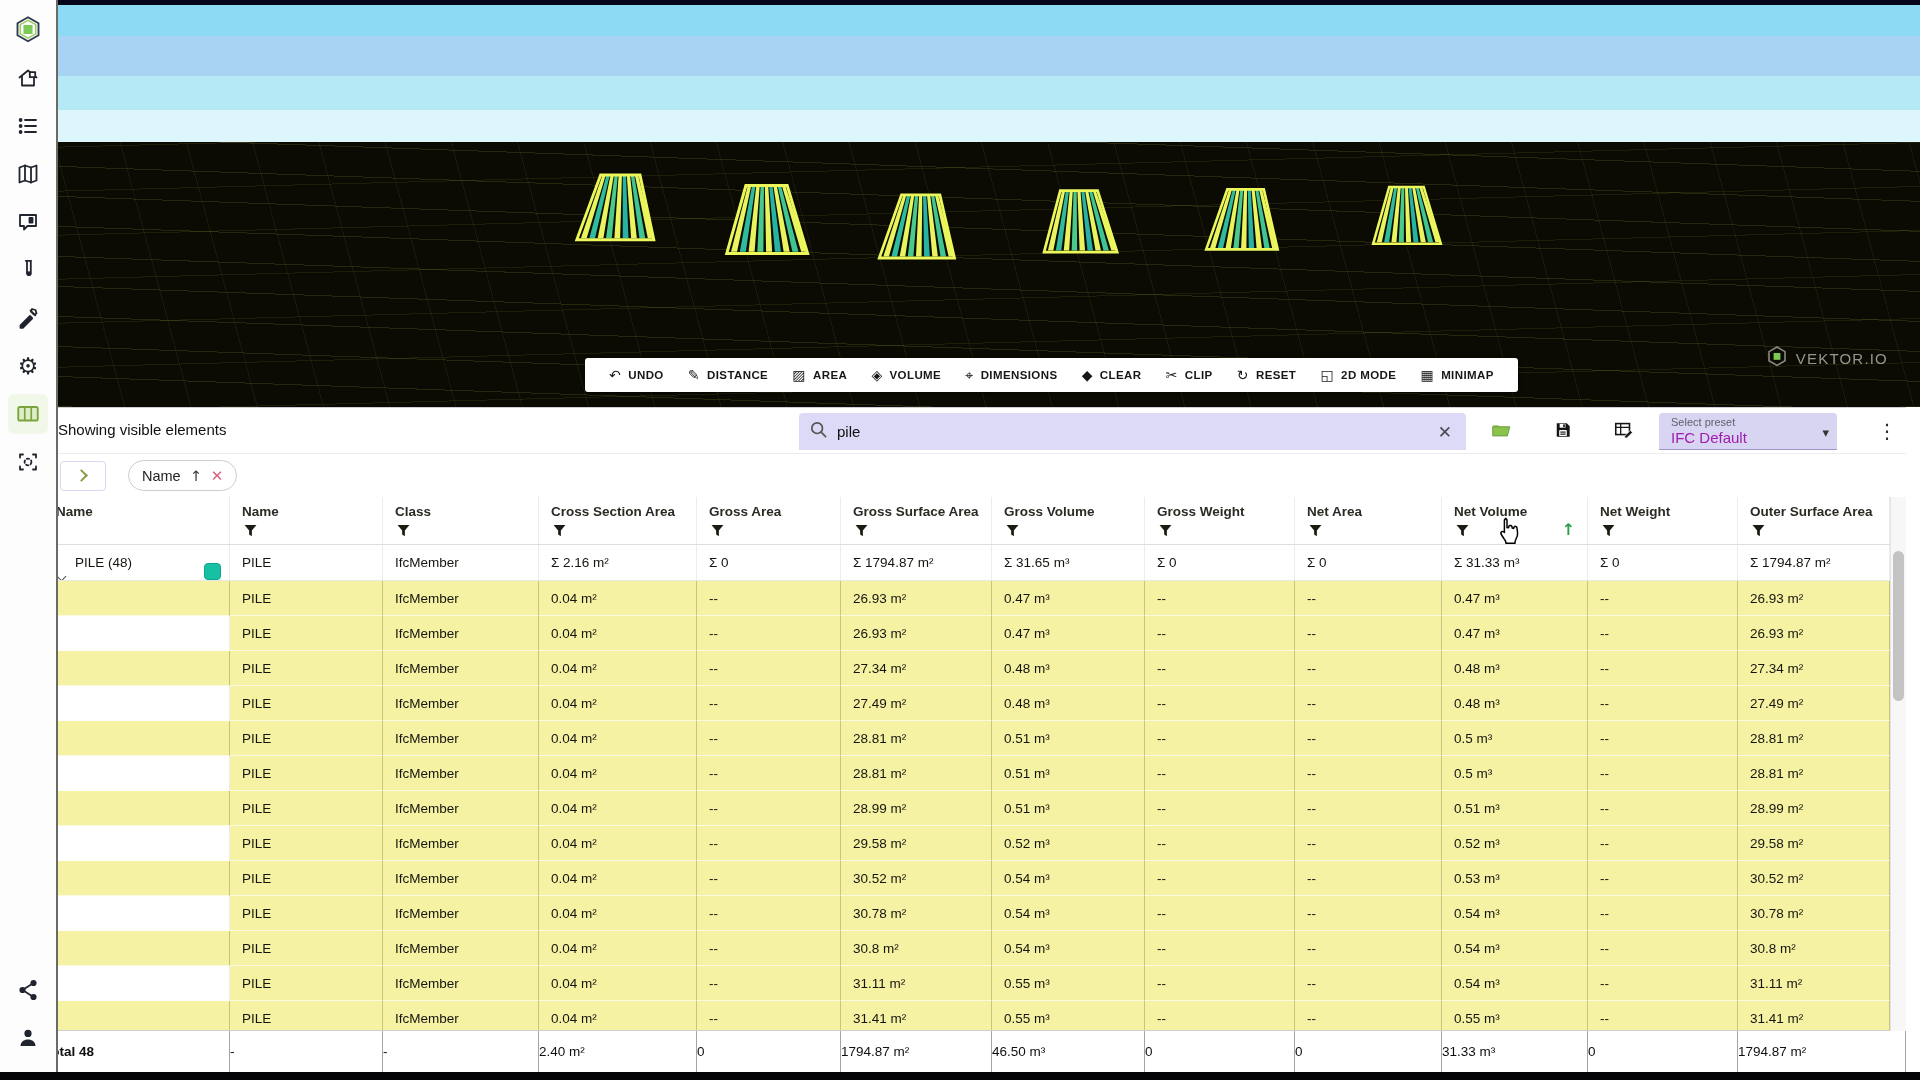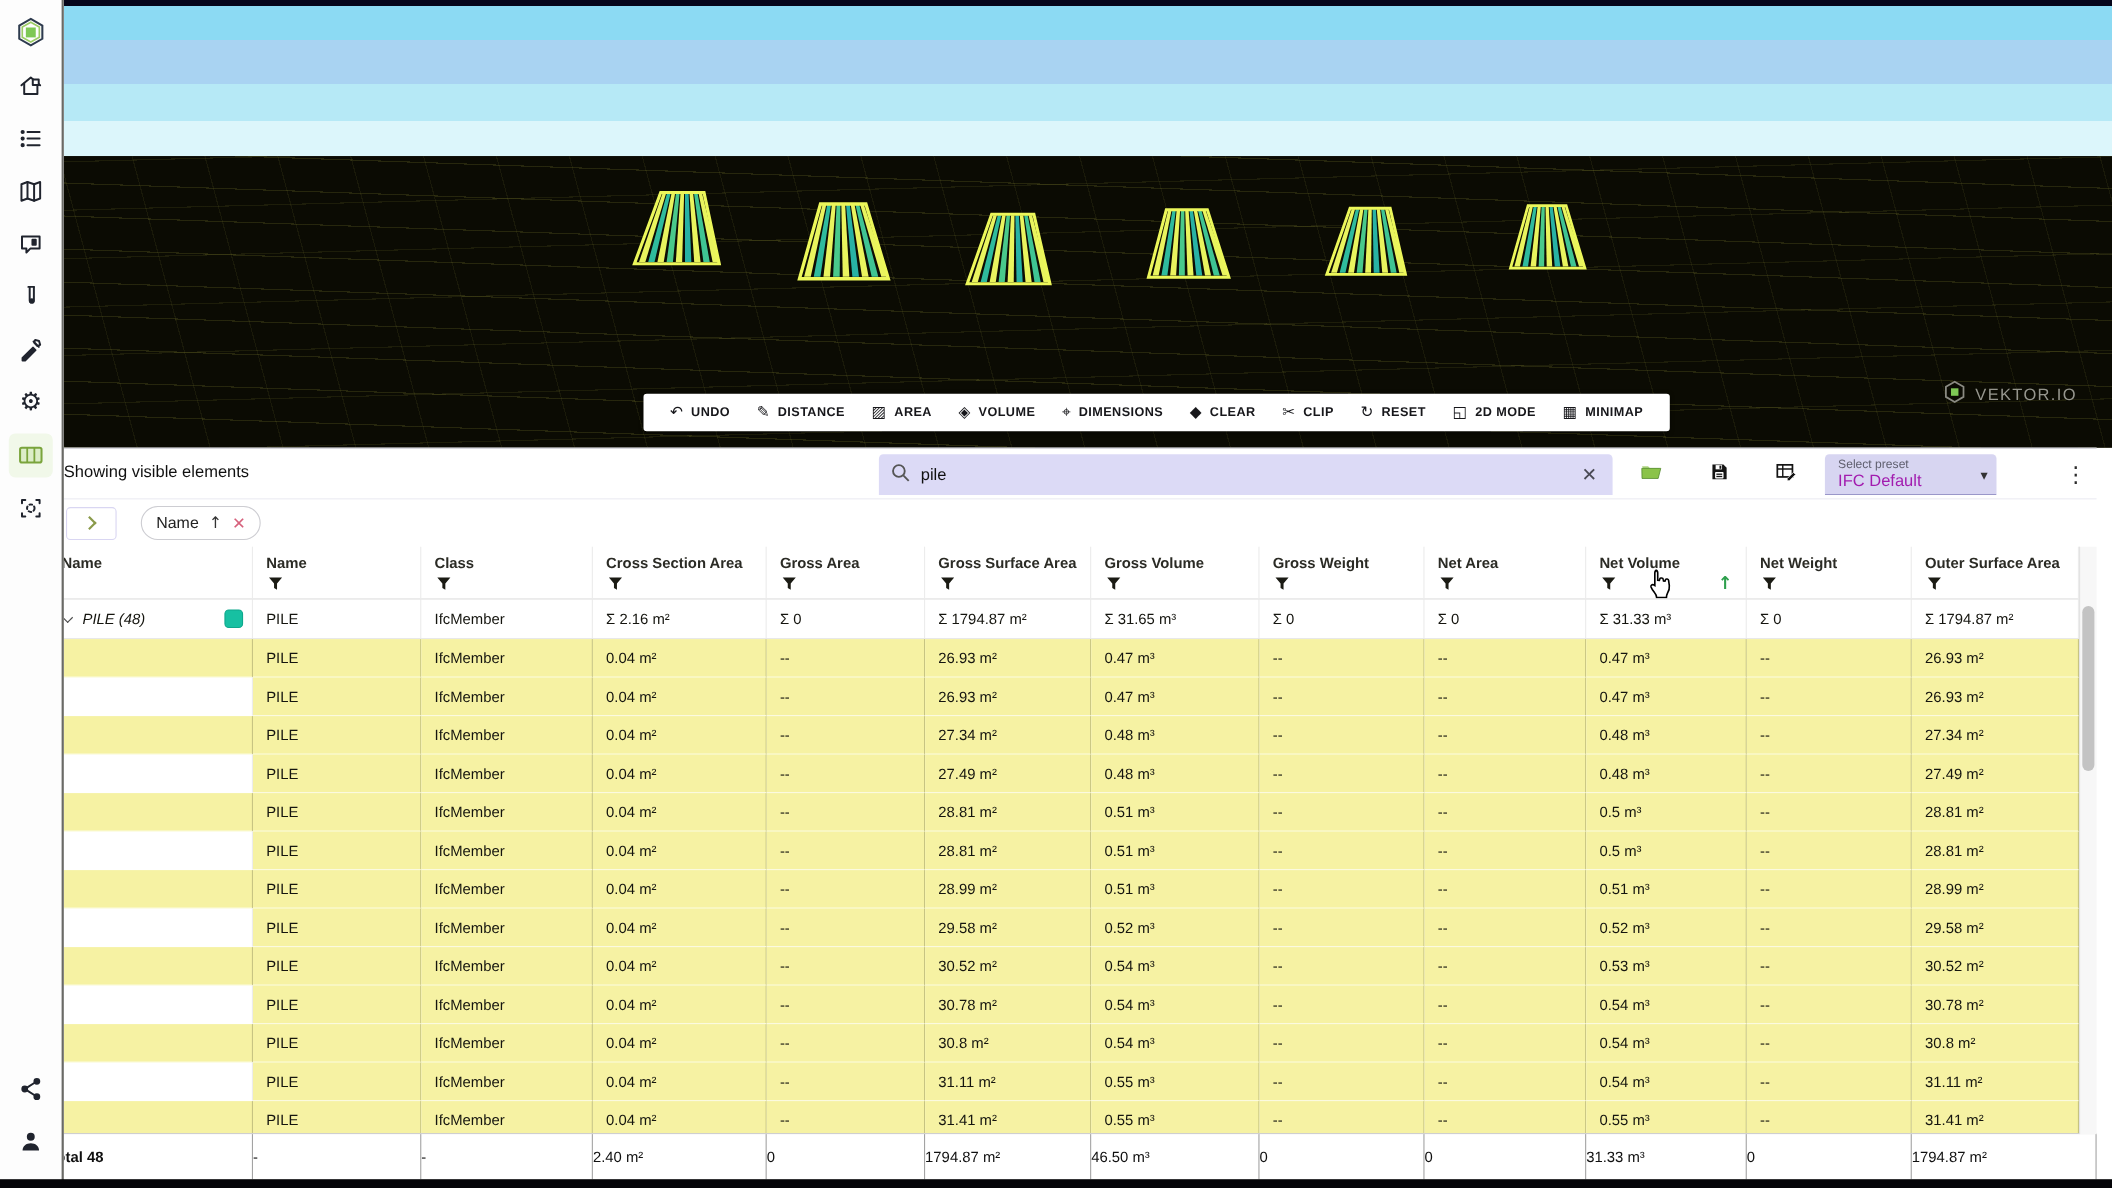--- a/index.html
+++ b/index.html
@@ -38,21 +38,21 @@
   
   .panel { position:absolute; left:44px; top:407px; width:1862px; height:665px; background:#fff; border-top:1px solid #cfcfd6; }
   .topbar { position:relative; height:46px; border-bottom:1px solid #ececf2; }
   .status { position:absolute; left:14px; top:13px; font-size:15px; color:#101010; }
   .search { position:absolute; left:755px; top:5px; width:667px; height:37px; background:#dcdaf6;
             border-radius:4px 4px 0 0; display:flex; align-items:center; padding:0 10px; gap:9px; }
   .search input { flex:1; background:transparent; border:none; outline:none; font-size:15px; color:#101010;
                   font-family:"Liberation Sans", sans-serif; }
   .xclear { font-family:"DejaVu Sans", sans-serif; font-size:17px; color:#4a4a55; cursor:pointer; padding:0 4px; }
   .icon-btn { position:absolute; top:5px; width:40px; height:37px; display:flex; align-items:center; justify-content:center; cursor:pointer; }
-  .preset { position:absolute; left:1615px; top:5px; width:156px; height:37px; background:#d7d5f1;
+  .preset { position:absolute; left:1615px; top:5px; width:178px; height:37px; background:#d7d5f1;
             border-radius:4px 4px 0 0; border-bottom:1px solid #9a97c9; padding:3px 26px 4px 12px; cursor:pointer; }
   .preset .plabel { font-size:11px; color:#5f5f6e; }
   .preset .pvalue { font-size:15px; color:#a21caf; margin-top:1px; }
   .preset .caret { position:absolute; right:8px; top:12px; font-family:"DejaVu Sans", sans-serif; font-size:13px; color:#333; }
   .kebab { position:absolute; left:1828px; top:8px; width:30px; height:30px; display:flex; align-items:center; justify-content:center;
            font-family:"DejaVu Sans", sans-serif; font-size:20px; color:#2c2c2c; cursor:pointer; }
 
   .chips-row { height:43px; display:flex; align-items:center; gap:22px; padding-left:16px; }
   .expand-btn { width:46px; height:30px; border:1px solid #d9d6f2; border-radius:4px; background:#fff;
                 display:flex; align-items:center; justify-content:center; cursor:pointer; }
@@ -67,21 +67,21 @@
   .thead { width:1846px; height:48px; border-bottom:1px solid #dedede; position:relative; }
   .th { position:relative; padding:7px 0 0 12px; font-size:13.5px; font-weight:bold; color:#2b2b25;
         border-right:1px solid #ececec; cursor:pointer; }
   .th .funnel { margin-top:4px; display:block; }
   .th .sort-arrow { position:absolute; right:12px; top:23px; color:#2ea04d; font-size:16px; font-family:"DejaVu Sans", sans-serif; }
 
   .tbody { width:1846px; }
   .grow { height:36px; background:#fff; border-bottom:1px solid #e8e8e8; }
   .grow .cell { border-right:1px solid #ececec; line-height:35px; padding-left:12px; font-size:13.5px; color:#15150f;
                 white-space:nowrap; overflow:hidden; }
-  .gname { display:flex; align-items:center; padding-right:8px !important;font-style:italic; }
+  .gname { display:flex; align-items:flex-end; padding-right:8px !important; }
   .chev-down { display:inline-block; width:7px; height:7px; border-right:1.8px solid #4c4c4c; border-bottom:1.8px solid #4c4c4c;
                transform:rotate(45deg); margin:-3px 10px 0 2px; flex:none; }
   .badge { width:17px; height:17px; border-radius:4px; background:#17c0a2; border:1px solid #0ea78c; margin-left:auto; flex:none; }
 
   .row { height:35px; }
   .row .cell { background:#f6f2a3; border-right:1px solid rgba(100,100,60,.32); border-bottom:1px solid rgba(255,255,255,.65);
                line-height:35px; padding-left:12px; font-size:13.5px; color:#15150f; white-space:nowrap; overflow:hidden; }
   .row .cell.namewhite { background:#fff; border-right:1px solid #ececec; }
   .partial { height:30px; overflow:hidden; }
 

